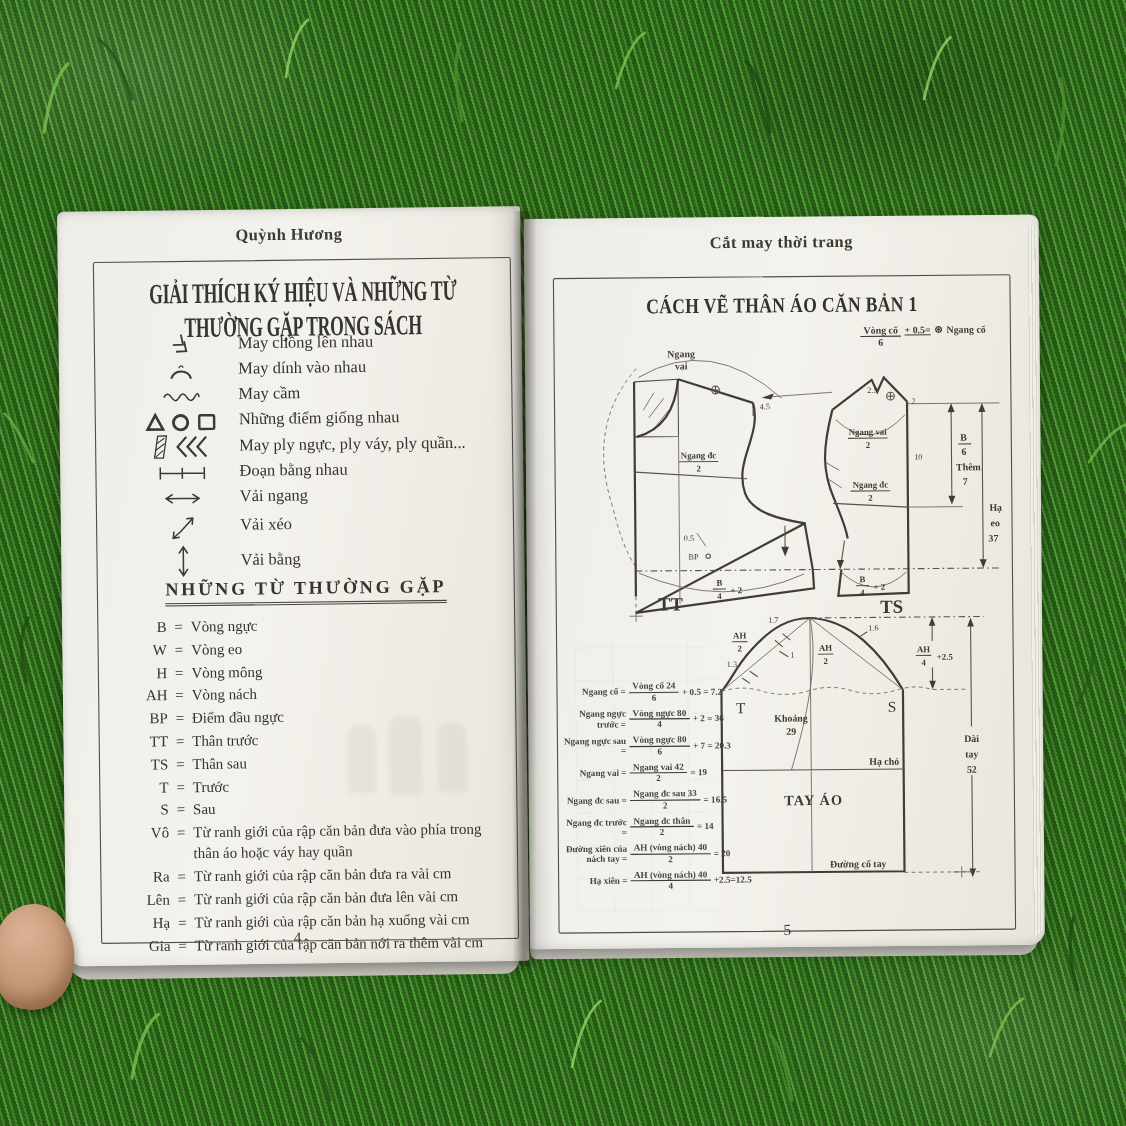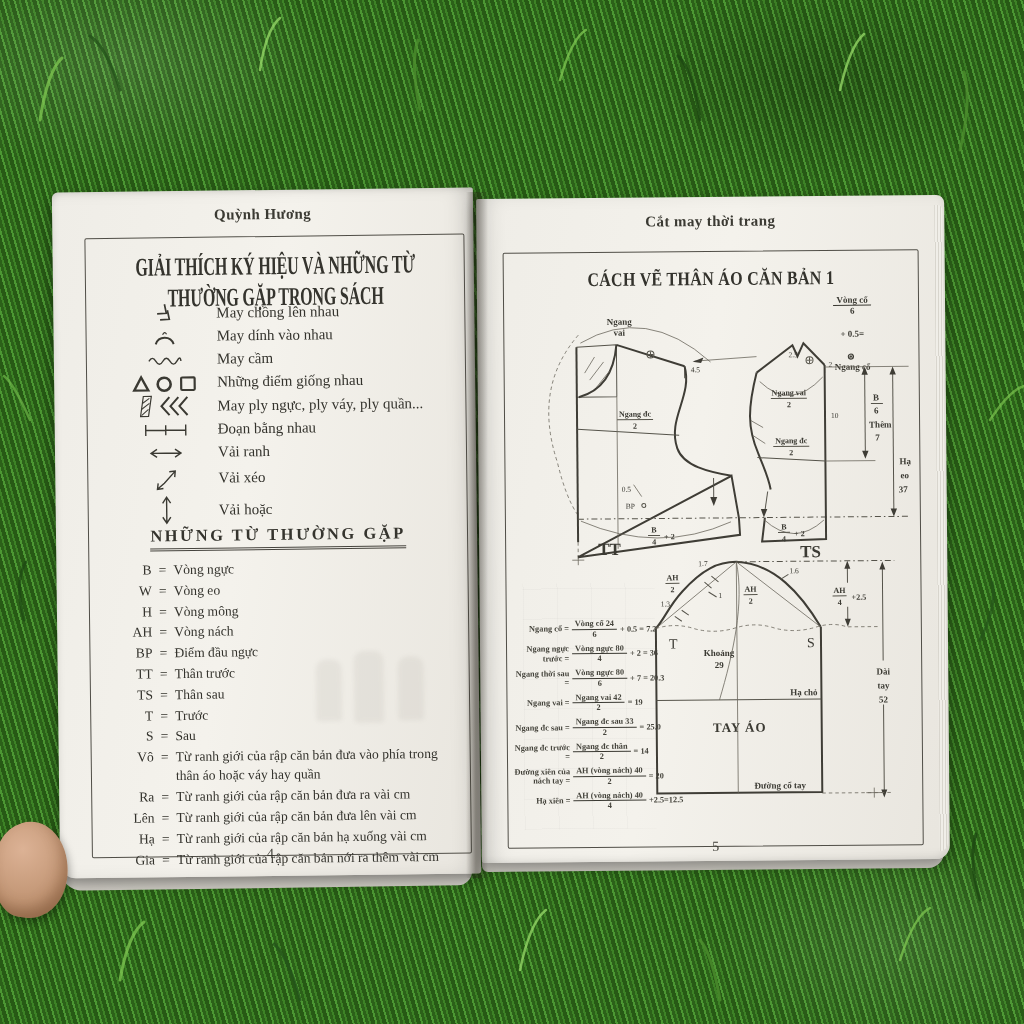--- a/index.html
+++ b/index.html
@@ -52,26 +52,26 @@
   .sechead span::after{content:"";position:absolute;left:0;right:0;bottom:-3px;border-bottom:1px solid #46443e;}
   .terms{position:absolute;left:22px;top:322px;width:348px;}
   .trow{display:flex;font-size:13.6px;color:#34332d;line-height:1.42;margin-bottom:1.5px;}
   .tabbr{width:40px;text-align:right;flex:none;}
   .teq{width:22px;text-align:center;flex:none;}
   .tmean{flex:1;}
   .pagenum{position:absolute;left:0;right:0;text-align:center;font-size:14px;color:#3b3a33;}
   .lpn{bottom:14px;} .rpn{bottom:6px;}
   .rtitle{position:absolute;top:18px;left:0;right:0;text-align:center;font-weight:bold;
     font-size:16px;letter-spacing:.3px;color:#33322c;transform:scaleY(1.2);}
-  .neckf{position:absolute;left:278px;top:44px;width:140px;display:flex;align-items:center;
-    font-size:9px;font-weight:bold;color:#3b3a33;flex-direction:column;}
+  .neckf{position:absolute;left:278px;top:44px;width:140px;display:flex;
+    font-size:9px;font-weight:bold;color:#3b3a33;}
   .frac{display:inline-block;text-align:center;vertical-align:middle;line-height:1.15;}
   .frac .fn{display:block;border-bottom:1px solid #3b3a33;padding:0 3px;}
   .frac .fd{display:block;}
-  .neckf .mid{margin:12px 3px;} .neckf .sym{margin-right:3px;font-size:10px;}
+  .neckf .mid{margin:0 3px;text-decoration:underline;} .neckf .sym{margin-right:3px;font-size:10px;}
   .formulas{position:absolute;left:2px;top:366px;width:178px;z-index:3;}
   .frow{display:flex;align-items:center;margin-bottom:4.5px;font-size:8.3px;font-weight:bold;color:#45443c;}
   .flabel{width:60px;text-align:right;margin-right:3px;line-height:1.1;flex:none;}
   .ftail{margin-left:3px;white-space:nowrap;}
   .ghost{position:absolute;background:#8e887e;opacity:.10;filter:blur(2px);border-radius:10px 10px 4px 4px;}
   .ghostgrid{position:absolute;left:16px;top:330px;width:132px;height:246px;opacity:.5;
     background:repeating-linear-gradient(0deg,rgba(60,60,50,.06) 0 1px,transparent 1px 30px),
                repeating-linear-gradient(90deg,rgba(60,60,50,.06) 0 1px,transparent 1px 34px);}
   svg text{font-family:"Liberation Serif","DejaVu Serif",serif;fill:#3b3a33;}
   .dln{stroke:#55534a;stroke-width:1;fill:none;}
@@ -178,37 +178,37 @@
               </svg>
           </span>
           <span class="symlabel">Đoạn bằng nhau</span>
         </div>
         <div class="symrow">
           <span class="symicon">
             <svg width="40" height="16" viewBox="0 0 40 16" fill="none" stroke="#3b3a33" stroke-width="1.4">
                 <path d="M5,8 H35 M11,4 L5,8 L11,12 M29,4 L35,8 L29,12"></path>
               </svg>
           </span>
-          <span class="symlabel">Vải ranh</span>
+          <span class="symlabel">Vải ngang</span>
         </div>
         <div class="symrow t1">
           <span class="symicon">
             <svg width="30" height="28" viewBox="0 0 30 28" fill="none" stroke="#3b3a33" stroke-width="1.4">
                 <path d="M6,24 L13,18 L24,6 M18,6.5 L24,6 L23.4,12 M12,23.2 L6,24 L6.8,18"></path>
               </svg>
           </span>
           <span class="symlabel">Vải xéo</span>
         </div>
         <div class="symrow t2">
           <span class="symicon">
             <svg width="16" height="34" viewBox="0 0 16 34" fill="none" stroke="#3b3a33" stroke-width="1.4">
                 <path d="M8,5 V29 M4,10 L8,4 L12,10 M4,24 L8,30 L12,24"></path>
               </svg>
           </span>
-          <span class="symlabel">Vải hoặc</span>
+          <span class="symlabel">Vải bằng</span>
         </div>
       </div>
 
       <div class="sechead">
         <span>NHỮNG TỪ THƯỜNG GẶP</span>
       </div>
 
       <div class="terms">
         <div class="trow">
             <span class="tabbr">B</span>
@@ -409,42 +409,42 @@
           </div>
         <div class="frow">
             <span class="flabel">Ngang ngực trước =</span>
             <span class="frac">
               <span class="fn">Vòng ngực 80</span>
               <span class="fd">4</span>
             </span>
             <span class="ftail">+ 2 = 36</span>
           </div>
         <div class="frow">
-            <span class="flabel">Ngang thời sau =</span>
+            <span class="flabel">Ngang ngực sau =</span>
             <span class="frac">
               <span class="fn">Vòng ngực 80</span>
               <span class="fd">6</span>
             </span>
             <span class="ftail">+ 7 = 20.3</span>
           </div>
         <div class="frow">
             <span class="flabel">Ngang vai =</span>
             <span class="frac">
               <span class="fn">Ngang vai 42</span>
               <span class="fd">2</span>
             </span>
             <span class="ftail">= 19</span>
           </div>
         <div class="frow">
             <span class="flabel">Ngang đc sau =</span>
             <span class="frac">
               <span class="fn">Ngang đc sau 33</span>
               <span class="fd">2</span>
             </span>
-            <span class="ftail">= 25.0</span>
+            <span class="ftail">= 16.5</span>
           </div>
         <div class="frow">
             <span class="flabel">Ngang đc trước =</span>
             <span class="frac">
               <span class="fn">Ngang đc thân</span>
               <span class="fd">2</span>
             </span>
             <span class="ftail">= 14</span>
           </div>
         <div class="frow">

